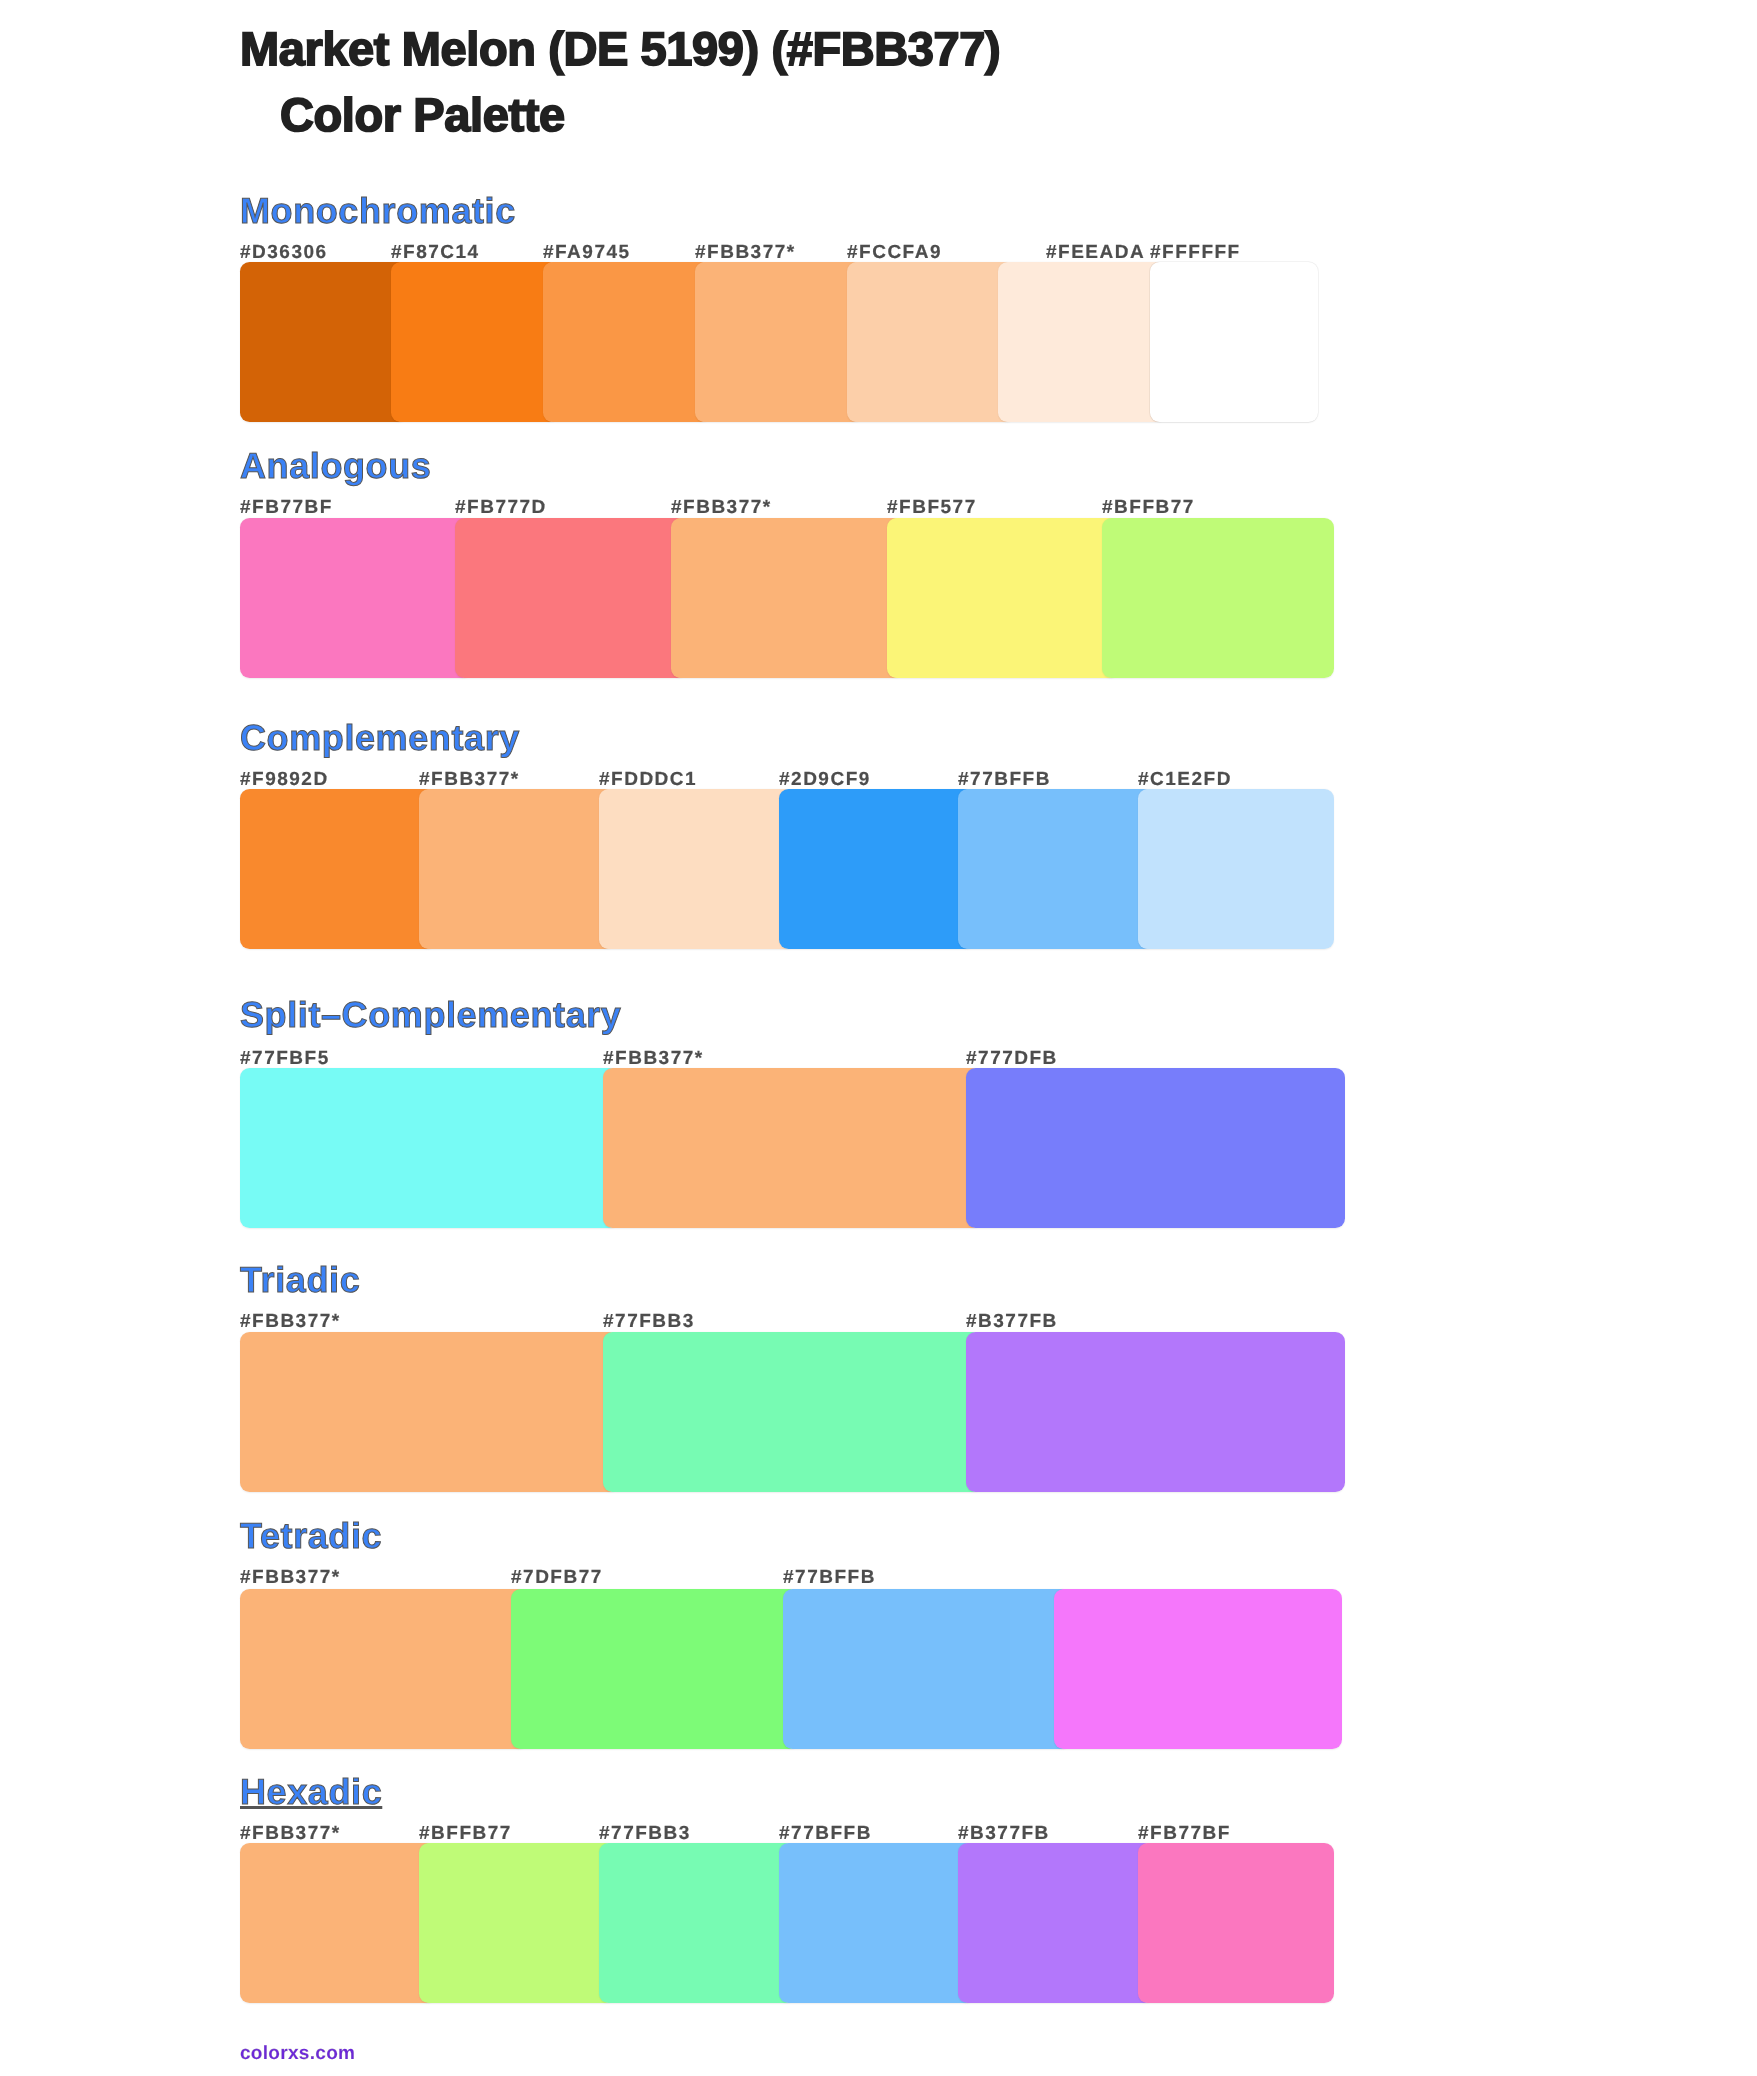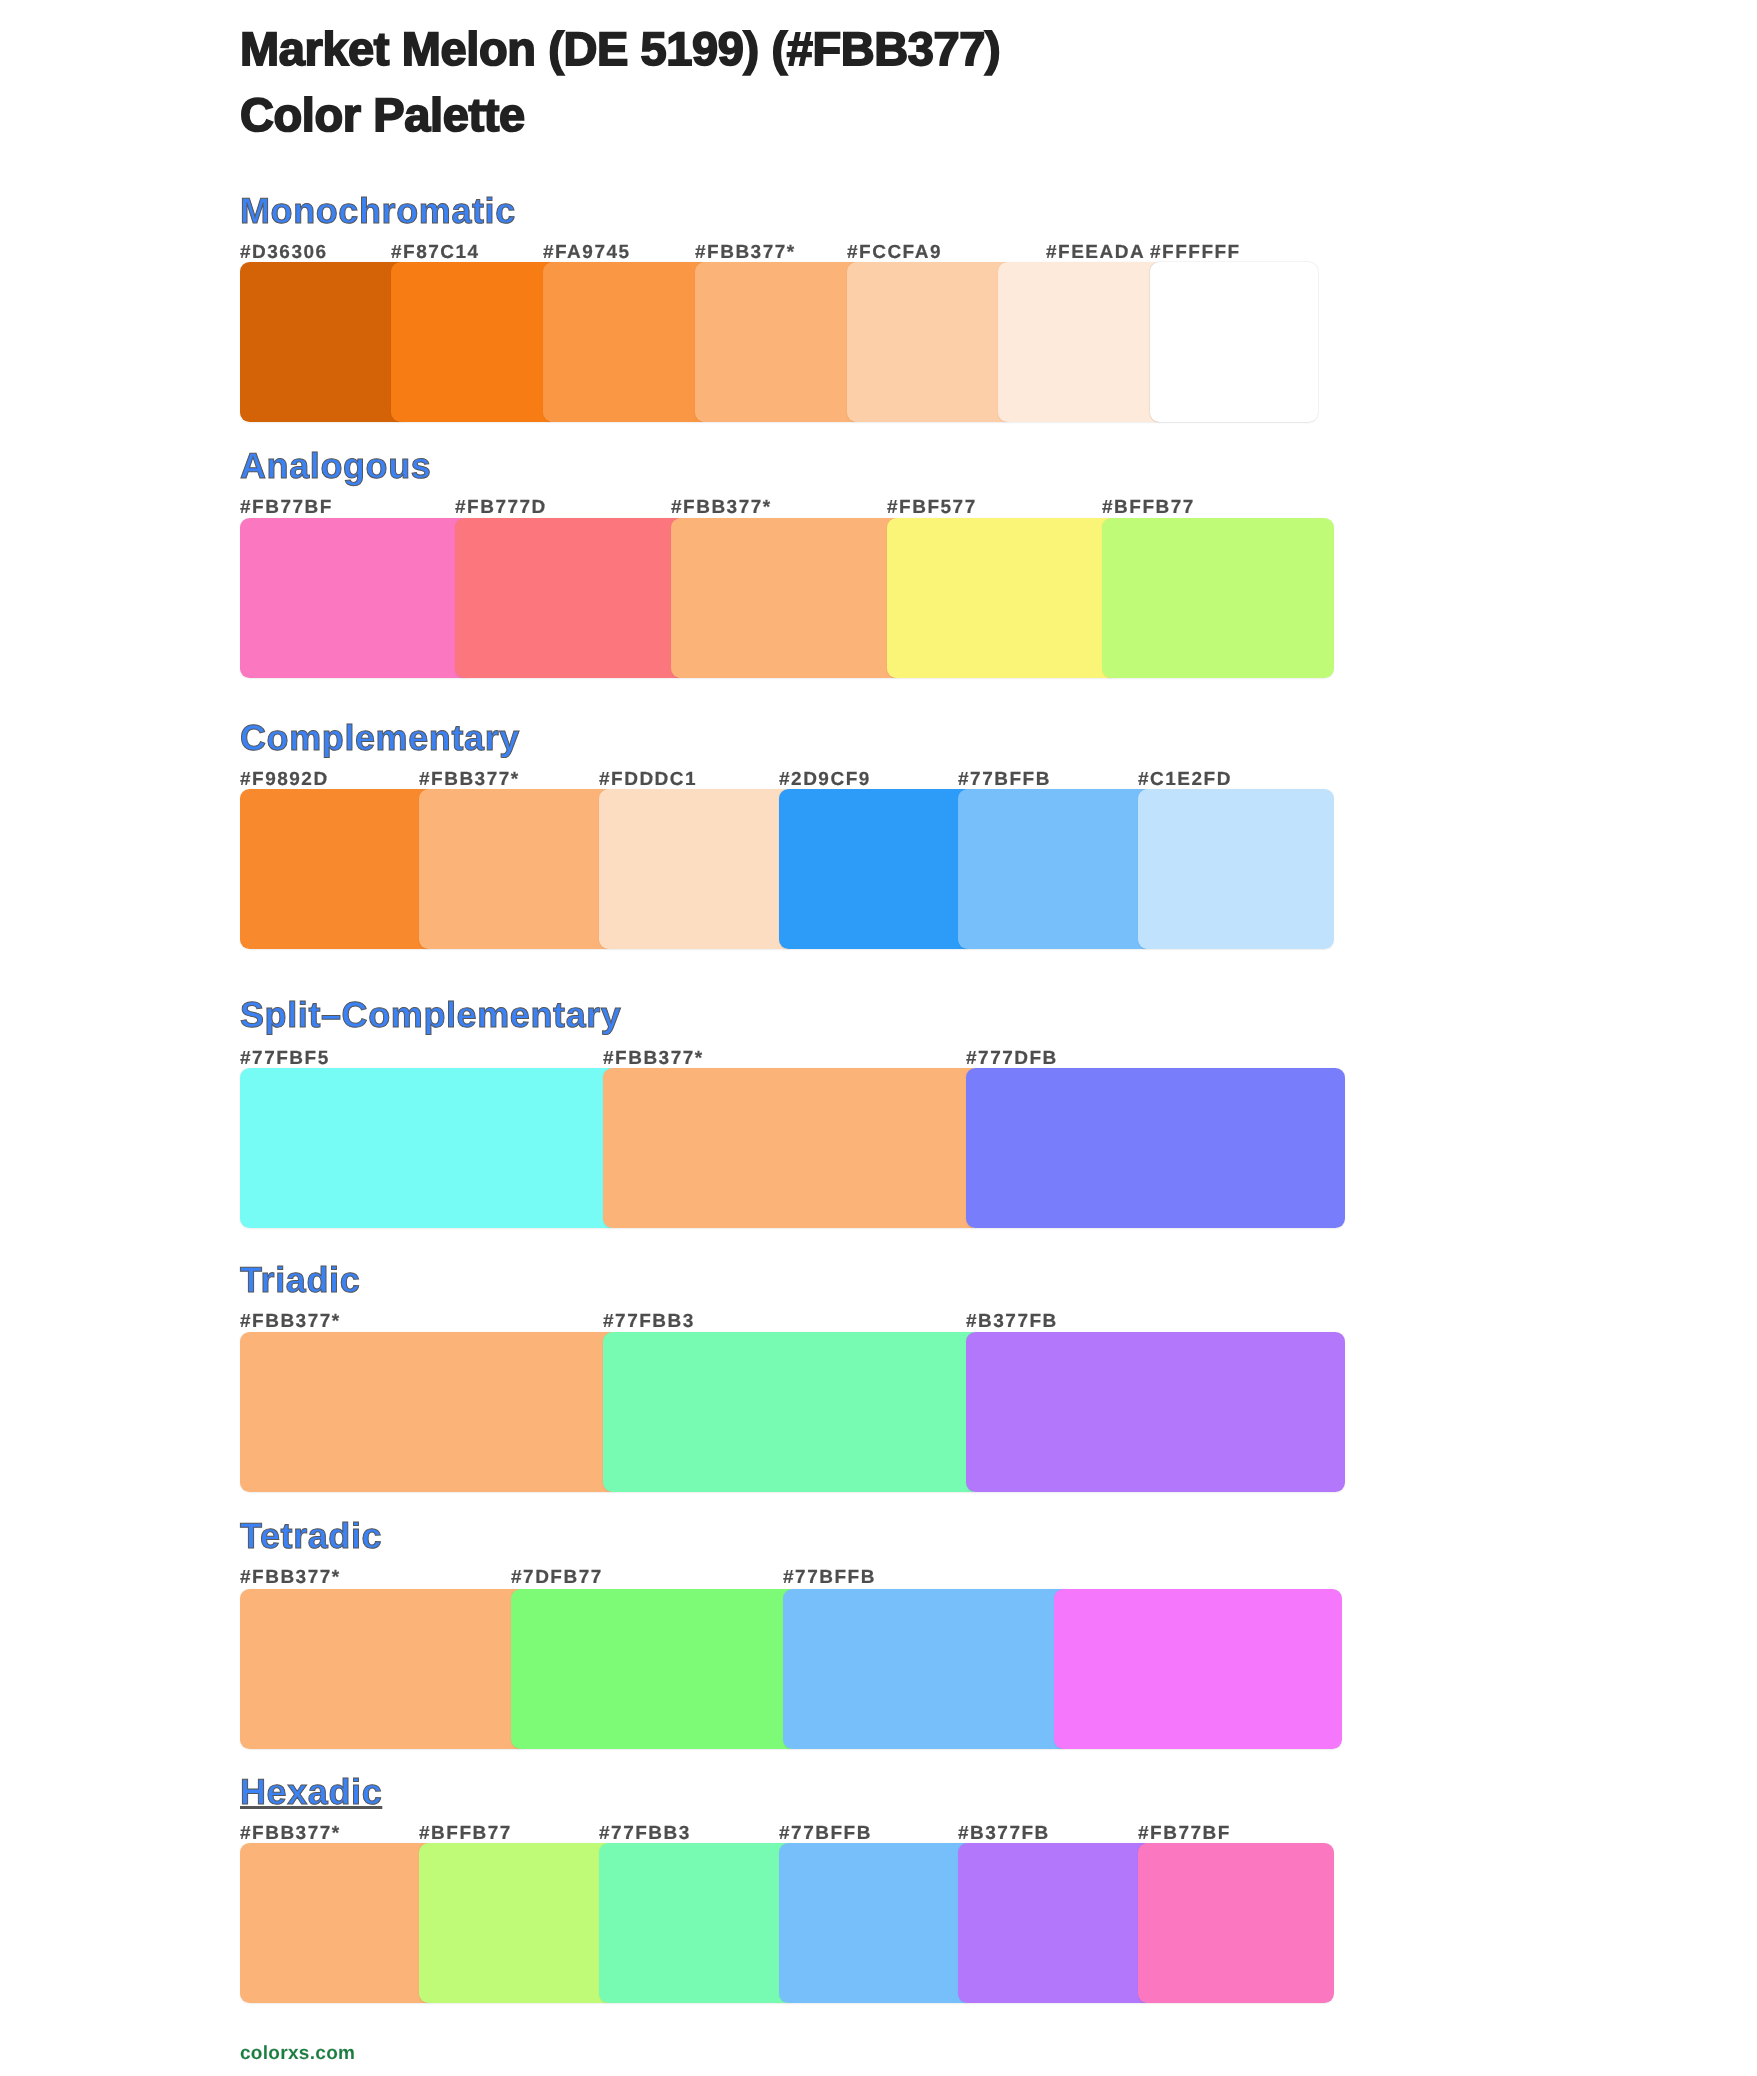--- a/index.html
+++ b/index.html
@@ -60,33 +60,33 @@
     -webkit-text-stroke: 0.2px #4d4d4d;
     letter-spacing: 1.5px;
     white-space: nowrap;
     line-height: 1;
   }
   .footer {
     position: absolute;
     left: 240px;
     font-size: 19px;
     font-weight: bold;
-    color: #15803d;
+    color: #6d28d9;
     -webkit-text-stroke: 0.2px #a8a8a8;
     letter-spacing: 0.3px;
     line-height: 1;
   }
 </style>
 </head>
 <body>
 
 <div class="page">
   <div class="title-block">
     <div class="title-line" style="top: 25px;">Market Melon (DE 5199) (#FBB377)</div>
-    <div class="title-line" style="top: 91px;">Color Palette</div>
+    <div class="title-line" style="top: 91px; margin-left: 40px;">Color Palette</div>
   </div>
   <div id="sections">
   <div class="section">
     <div class="section-title" style="top: 193px;">Monochromatic</div>
     <div class="swatch-row">
       <div class="swatch" style="left: 240px; top: 262px; width: 168px; height: 160px; border-radius: 9.6px; background: rgb(211, 99, 6); z-index: 10;"></div>
       <div class="swatch-label" style="left: 240px; top: 243px; text-align: center;">#D36306</div>
       <div class="swatch" style="left: 391px; top: 262px; width: 168px; height: 160px; border-radius: 9.6px; background: rgb(248, 124, 20); z-index: 11;"></div>
       <div class="swatch-label" style="left: 391px; top: 243px;">#F87C14</div>
       <div class="swatch" style="left: 543px; top: 262px; width: 168px; height: 160px; border-radius: 9.6px; background: rgb(250, 151, 69); z-index: 12;"></div>

